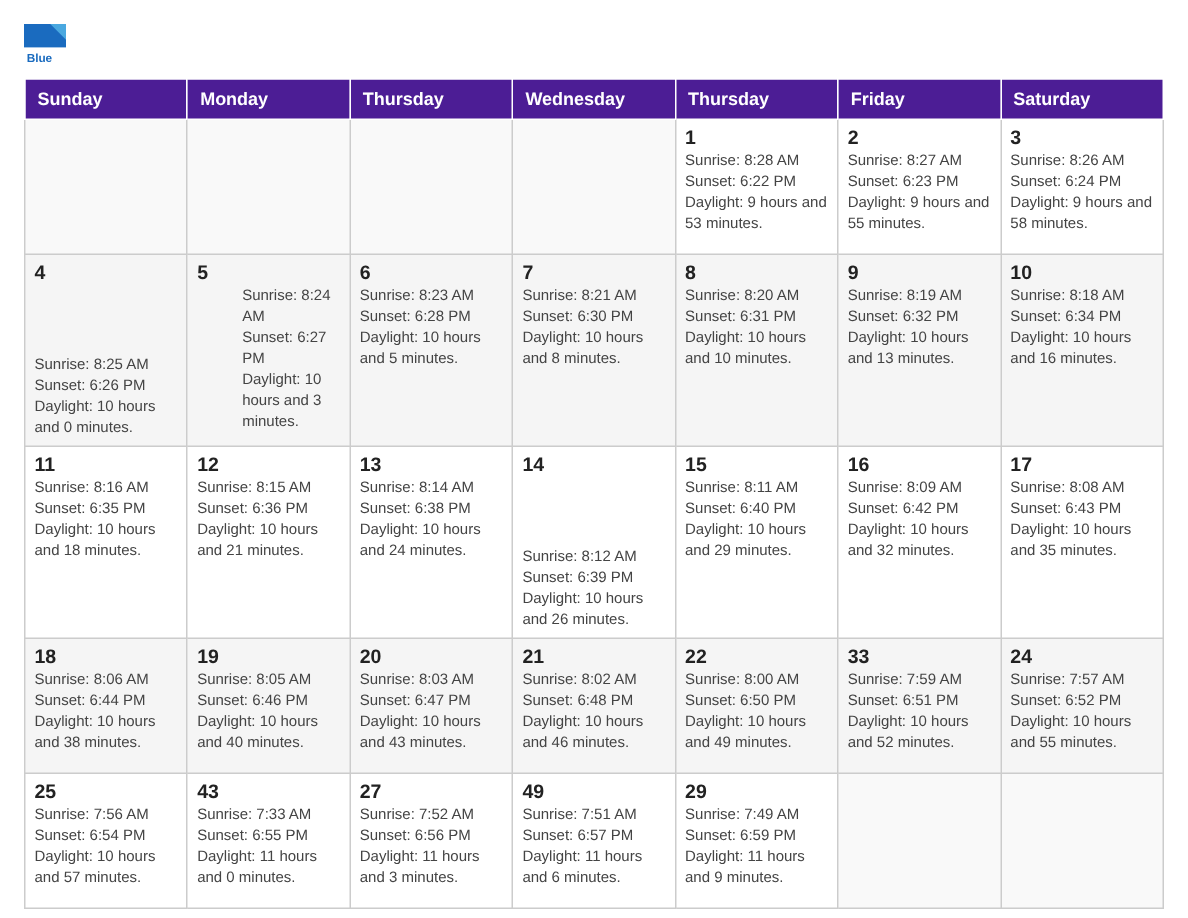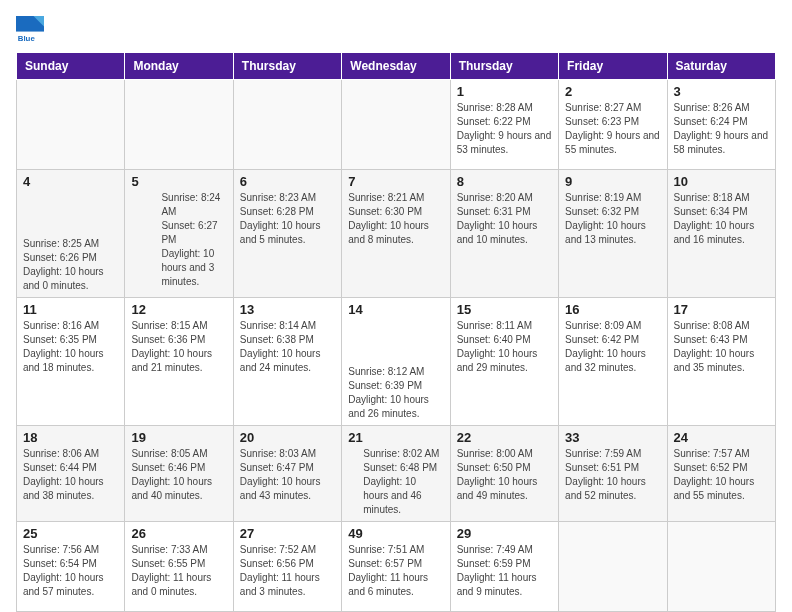--- a/index.html
+++ b/index.html
@@ -245,21 +245,21 @@
 Daylight: 10 hours and 40 minutes.</div>
         </td>
         <td>
           <div class="day-number">20</div>
           <div class="day-info" style="white-space: pre-line;">Sunrise: 8:03 AM
 Sunset: 6:47 PM
 Daylight: 10 hours and 43 minutes.</div>
         </td>
         <td>
           <div class="day-number">21</div>
-          <div class="day-info" style="white-space: pre-line; margin-left: 15px;">Sunrise: 8:02 AM
+          <div class="day-info" style="white-space: pre-line;">Sunrise: 8:02 AM
 Sunset: 6:48 PM
 Daylight: 10 hours and 46 minutes.</div>
         </td>
         <td>
           <div class="day-number">22</div>
           <div class="day-info" style="white-space: pre-line;">Sunrise: 8:00 AM
 Sunset: 6:50 PM
 Daylight: 10 hours and 49 minutes.</div>
         </td>
         <td>
@@ -276,21 +276,21 @@
         </td>
       </tr>
       <tr>
         <td>
           <div class="day-number">25</div>
           <div class="day-info" style="white-space: pre-line;">Sunrise: 7:56 AM
 Sunset: 6:54 PM
 Daylight: 10 hours and 57 minutes.</div>
         </td>
         <td>
-          <div class="day-number">26</div>
+          <div class="day-number">43</div>
           <div class="day-info" style="white-space: pre-line;">Sunrise: 7:33 AM
 Sunset: 6:55 PM
 Daylight: 11 hours and 0 minutes.</div>
         </td>
         <td>
           <div class="day-number">27</div>
           <div class="day-info" style="white-space: pre-line;">Sunrise: 7:52 AM
 Sunset: 6:56 PM
 Daylight: 11 hours and 3 minutes.</div>
         </td>

